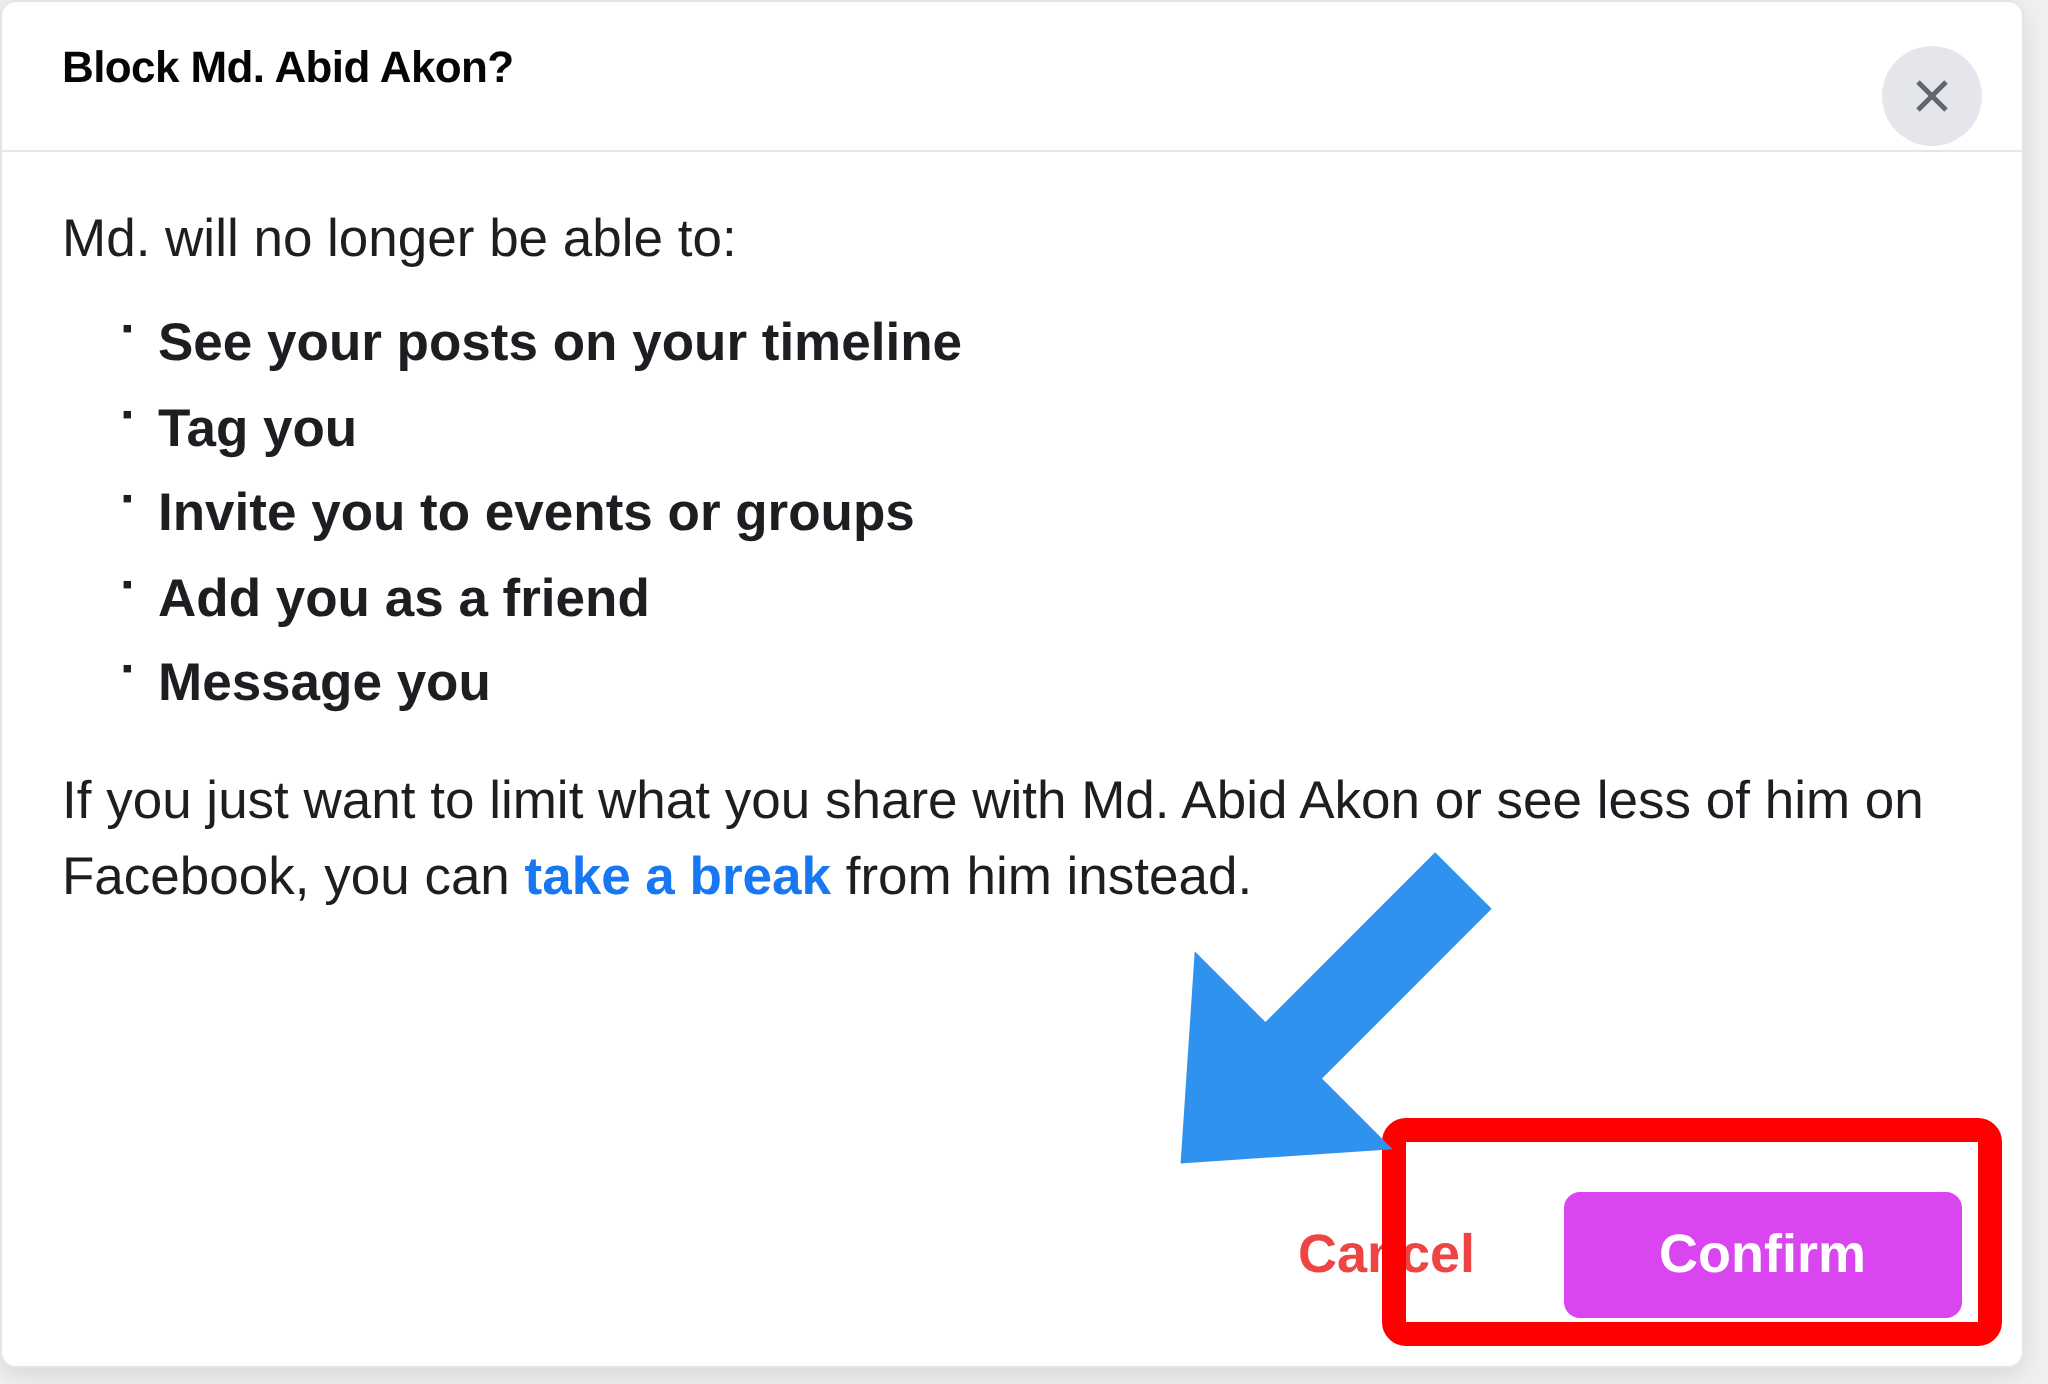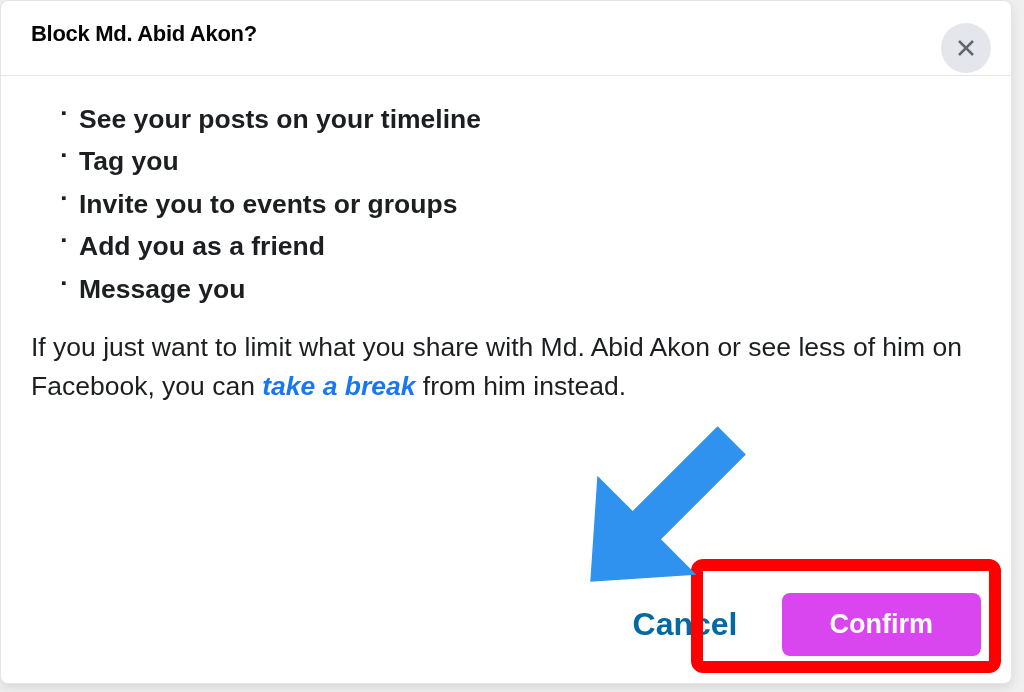--- a/index.html
+++ b/index.html
@@ -83,35 +83,34 @@
       font-size: 15px;
       color: #1c1e21;
     }
     .info-para {
       margin-bottom: 14px;
     }
     .take-break-link {
       color: #1877f2;
       cursor: pointer;
       font-weight: 600;
-      font-style: italic;
     }
     .modal-footer {
       display: flex;
       justify-content: flex-end;
       align-items: center;
       gap: 16px;
       padding: 12px 30px 24px 30px;
       position: absolute;
       bottom: 0;
       right: 0;
     }
     .cancel-button {
-      color: #0369a1;
-      font-size: 32px;
+      color: #ef4444;
+      font-size: 27px;
       font-weight: 600;
       background: transparent;
       border: none;
       padding: 16px 28px;
       cursor: pointer;
       border-radius: 8px;
     }
     .confirm-button {
       background: #d946ef;
       color: #ffffff;
@@ -148,20 +147,21 @@
     <h1 class="modal-title">Block Md. Abid Akon?</h1>
     <div class="close-button">
       <svg viewBox="0 0 24 24" fill="none" stroke="currentColor" stroke-width="2.5">
         <line x1="5" y1="5" x2="19" y2="19"></line>
         <line x1="19" y1="5" x2="5" y2="19"></line>
       </svg>
     </div>
   </div>
 
   <div class="modal-body">
+    <p class="intro-text">Md. will no longer be able to:</p>
     <ul class="bullet-list">
       <li>See your posts on your timeline</li>
       <li>Tag you</li>
       <li>Invite you to events or groups</li>
       <li>Add you as a friend</li>
       <li>Message you</li>
     </ul>
     <p class="info-para">
       <span>If you just want to limit what you share with Md. Abid Akon or see less of him on Facebook, you can </span><span class="take-break-link">take a break</span><span> from him instead.</span>
     </p>

